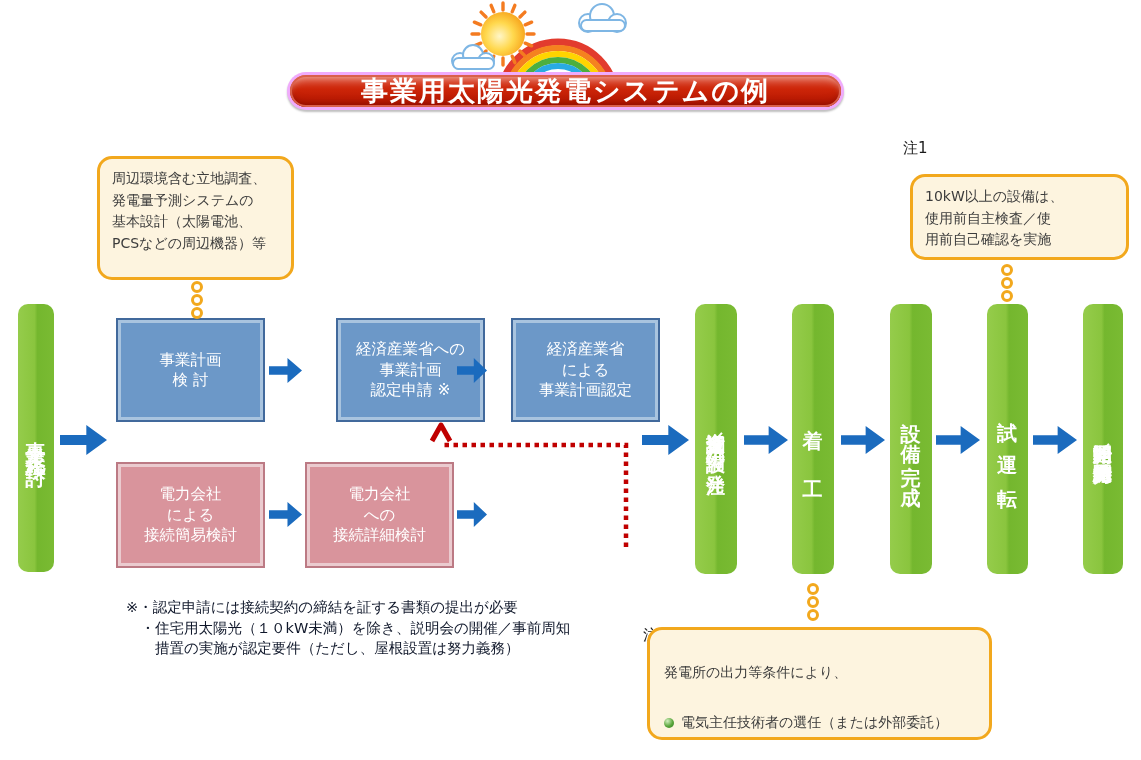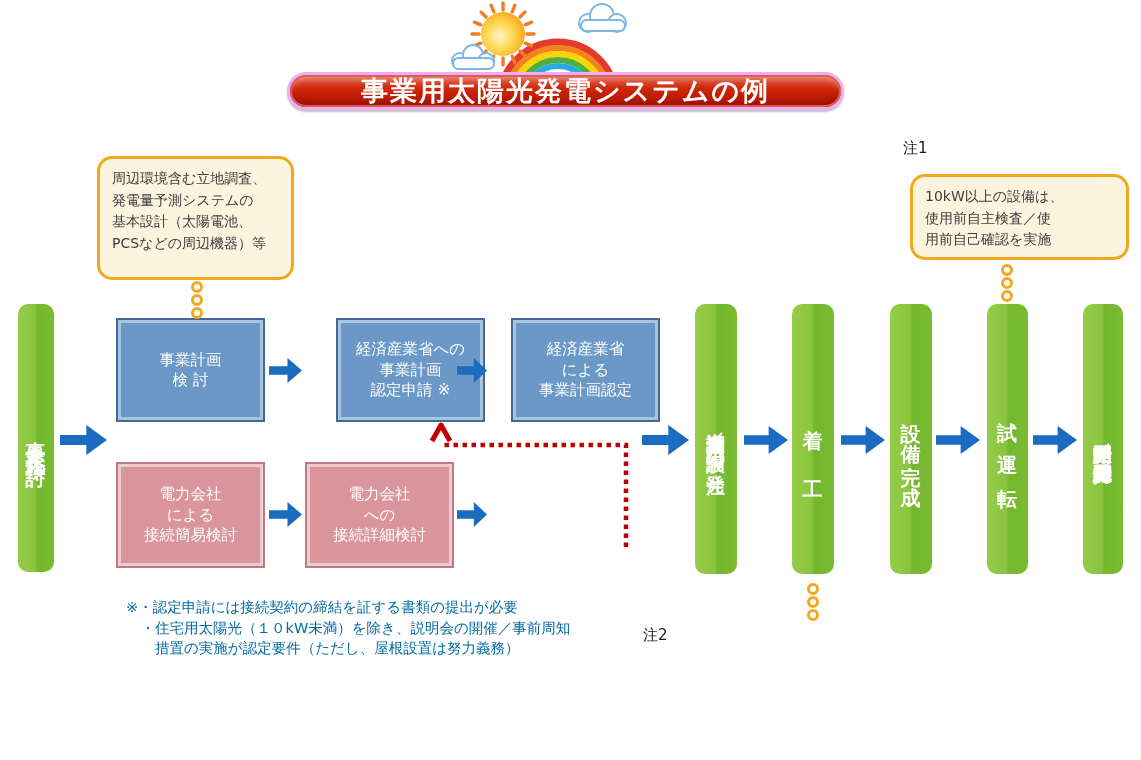--- a/index.html
+++ b/index.html
@@ -66,21 +66,21 @@
 
   
   .bullet-row{display:flex;align-items:center;margin-top:7px;white-space:normal;}
   .bullet-dot{
     flex:0 0 10px;width:10px;height:10px;border-radius:50%;margin-right:7px;
     background:radial-gradient(circle at 35% 30%,#D3EFC0 0%,#5AA63C 55%,#2F7D1F 100%);
   }
 
   
   .footnote{
-    font-size:14.5px;color:#0369a1;line-height:1.42;white-space:pre-line;z-index:1;
+    font-size:14.5px;color:#0f172a;line-height:1.42;white-space:pre-line;z-index:1;
   }
 </style>
 </head>
 <body>
 
 <div id="stage">
 
   <svg class="abs" style="left:423px;top:0;z-index:1;" width="218" height="80" viewBox="0 0 218 80">
     <defs>
       <radialGradient id="sunGrad" cx="42%" cy="55%" r="70%">
@@ -196,14 +196,23 @@
   <div class="abs tail-dot" style="left:1001px;top:290px;"></div>
 
   <div class="abs footnote" style="left:126px;top:597px;width:510px;">※・認定申請には接続契約の締結を証する書類の提出が必要
 　・住宅用太陽光（１０kW未満）を除き、説明会の開催／事前周知
 　　措置の実施が認定要件（ただし、屋根設置は努力義務）</div>
 
   <div class="abs note-label" style="left:643px;top:598px;margin-top:28px;">注2</div>
   <div class="abs tail-dot" style="left:807px;top:583px;"></div>
   <div class="abs tail-dot" style="left:807px;top:596px;"></div>
   <div class="abs tail-dot" style="left:807px;top:609px;"></div>
+  <div class="abs callout" style="left:647px;top:627px;width:345px;height:113px;padding:10px 14px;">
+    <div>発電所の出力等条件により、</div>
+    <div class="bullet-row">
+      <span class="bullet-dot"></span>
+      <span>電気主任技術者の選任（または外部委託）</span>
+    </div>
+    
+    
+  </div>
 
 </div>
 
 </body></html>

